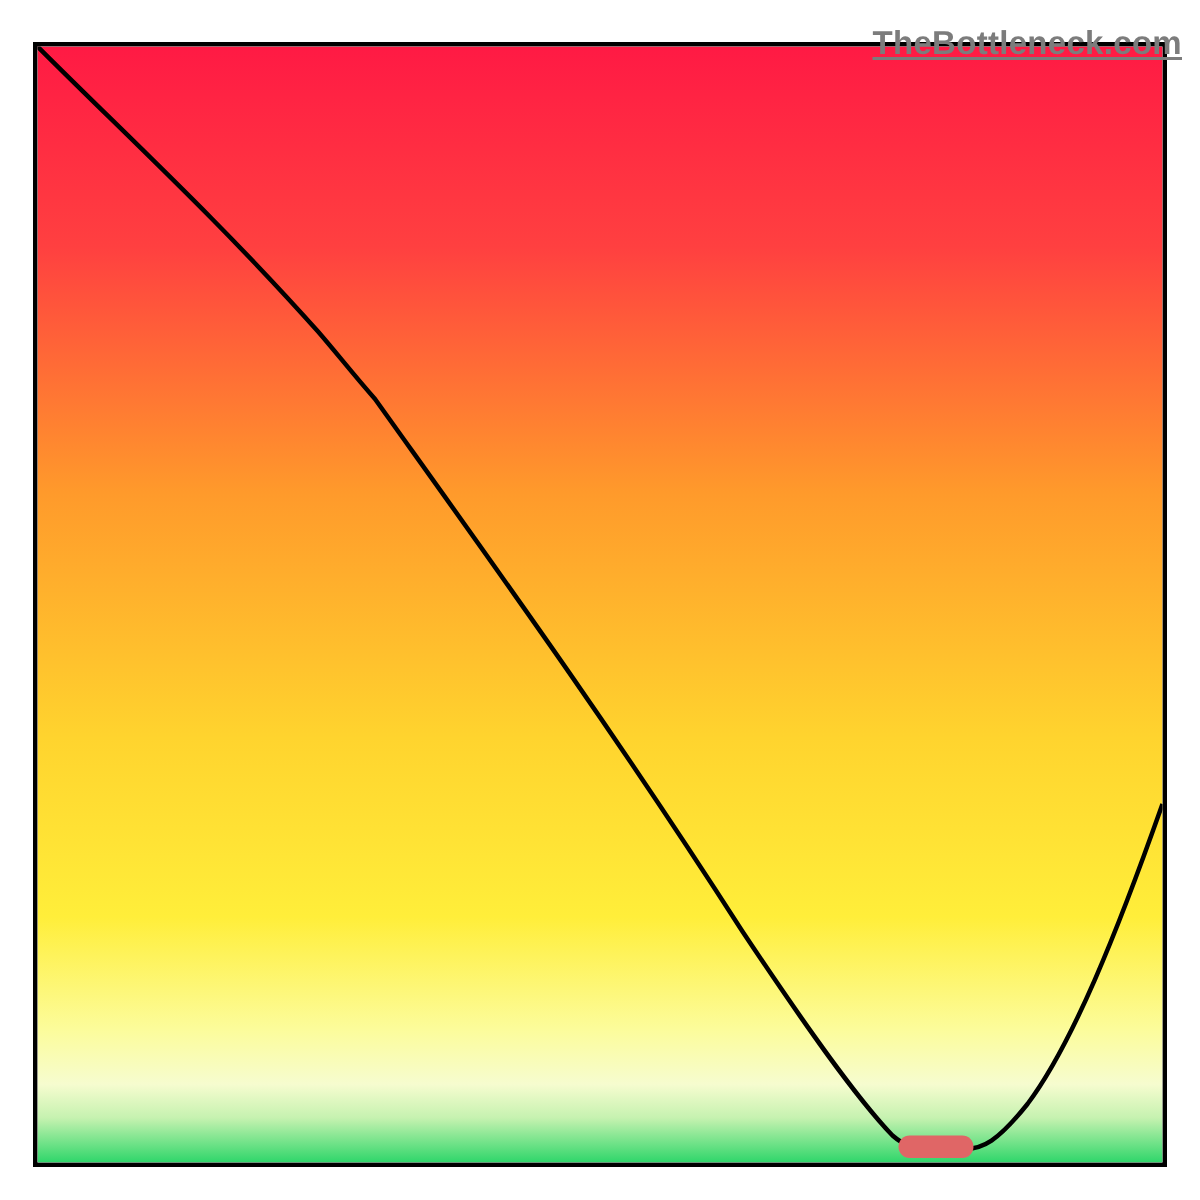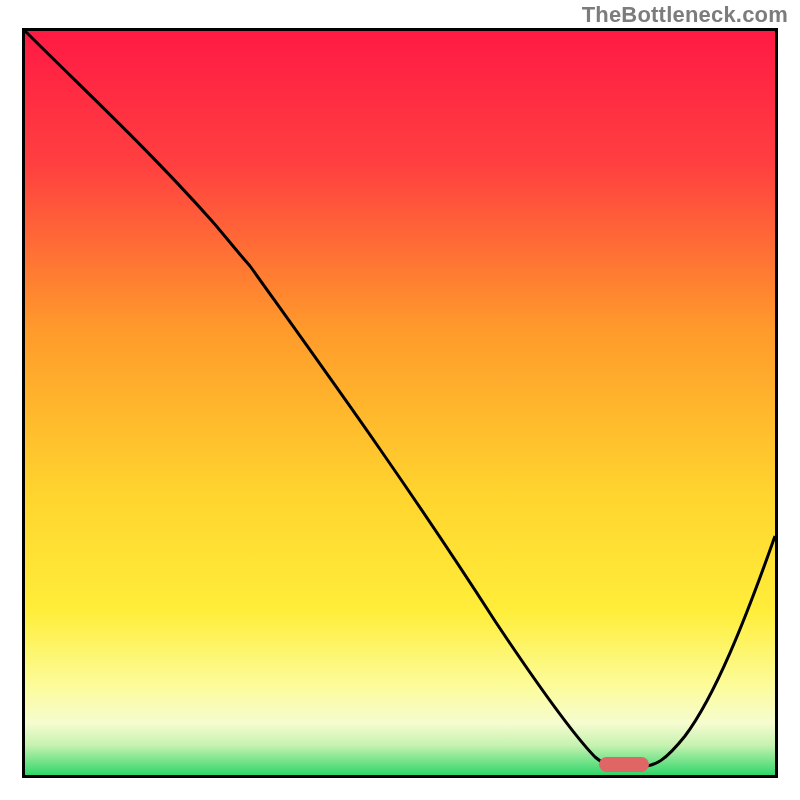--- a/index.html
+++ b/index.html
@@ -5,27 +5,28 @@
   html, body {
     margin: 0;
     padding: 0;
     width: 800px;
     height: 800px;
     background: #ffffff;
     font-family: Arial, Helvetica, sans-serif;
   }
   .watermark {
     position: absolute;
-    top: 2px;
+    top: 16px;
     right: 12px;
     font-size: 22px;
     font-weight: bold;
     color: #7c7c7c;
     letter-spacing: 0.2px;
     z-index: 10;
+    text-decoration: underline;
   }
   .chart-frame {
     position: absolute;
     left: 22px;
     top: 28px;
     width: 756px;
     height: 750px;
     border: 3px solid #000000;
     box-sizing: border-box;
   }

